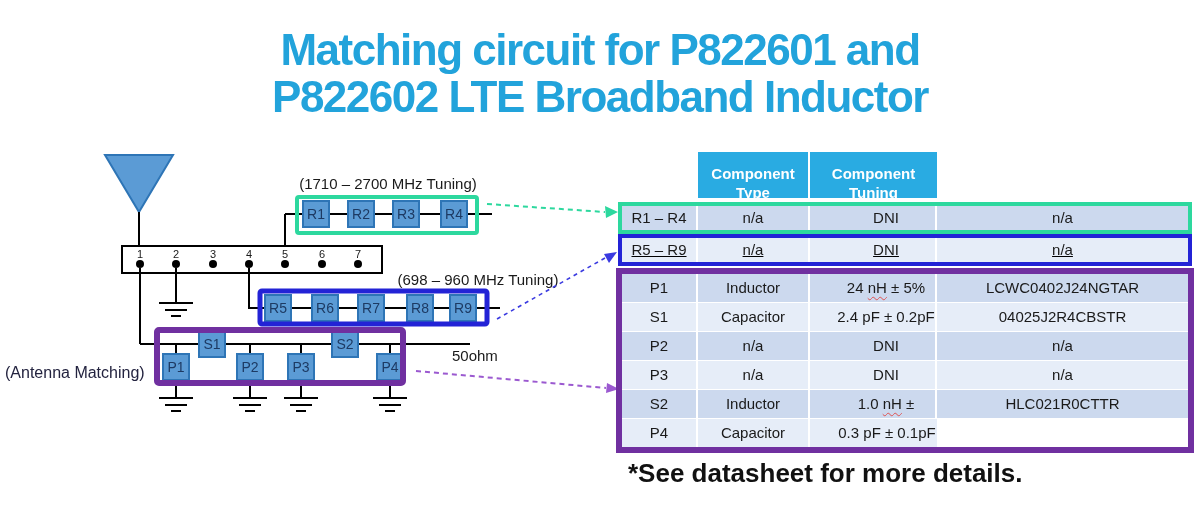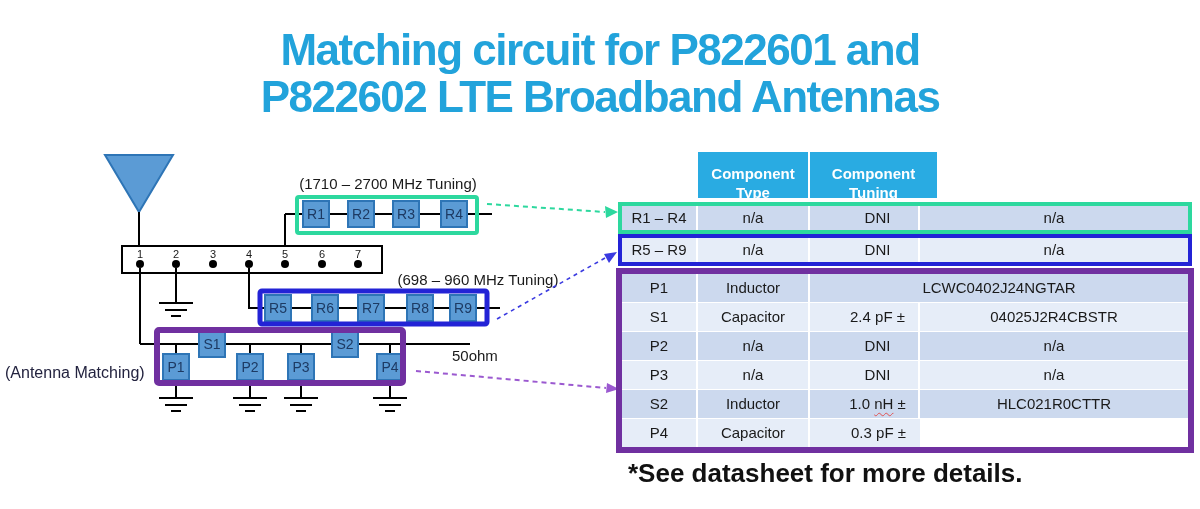--- a/index.html
+++ b/index.html
@@ -21,44 +21,44 @@
   
   .tablewrap{position:absolute;left:622px;top:152px;width:566px;}
   .thead{display:flex;margin-left:76px;}
   .thcell{background:#29abe2;color:#fff;font-weight:bold;font-size:15px;line-height:19px;
           text-align:center;height:46px;box-sizing:border-box;padding-top:12px;border-right:2px solid #fff;}
   .thcell:last-child{border-right:none;}
   .h1{width:112px;}.h2{width:127px;}.h3{width:251px;}
   .tbody{margin-top:4px;}
   .row-group{box-sizing:content-box;}
   .rg-green {border:4px solid #2dd89e;margin:0 -4px;}
-  .rg-blue  {border:4px solid #2323d6;margin:0 -4px;}
+  .rg-blue  {border:4px solid #2323d6;margin:0 -4px;text-decoration:underline;}
   .rg-purple{border:6px solid #7030a0;margin:2px -6px 0;}
   .trow{display:flex;width:566px;}
   .trow.not-first{border-top:1px solid #fff;}
   .rg-green .trow,.rg-blue .trow{height:24px;line-height:24px;border-radius:10px;}
   .rg-purple .trow{height:28px;line-height:28px;}
   .cell{font-size:15px;color:#1a1a1a;text-align:center;box-sizing:border-box;border-right:2px solid #fff;overflow:hidden;}
   .cell:last-child{border-right:none;}
-  .c0{width:76px;}.c1{width:112px;}.c2{width:110px;padding-left:27px;}.c3{flex:1;}
+  .c0{width:76px;}.c1{width:112px;}.c2{width:127px;padding-left:27px;}.c3{flex:1;}
   .stripe-dark .cell{background:#ccd9ee;}
   .stripe-light .cell{background:#e6edf8;}
   .sq{text-decoration:underline;text-decoration-style:wavy;text-decoration-color:#e05252;
       text-decoration-thickness:1px;text-underline-offset:3px;}
 
   .footnote{position:absolute;left:628px;top:458px;font-size:26px;font-weight:bold;color:#111;}
 </style>
 </head>
 <body>
 
 <div id="stage">
 
   <div class="title">
     <div>Matching circuit for P822601 and</div>
-    <div>P822602 LTE Broadband Antennas</div>
+    <div>P822602 LTE Broadband Inductor</div>
   </div>
 
   <svg id="circuit" width="632" height="340" viewBox="0 140 632 340" xmlns="http://www.w3.org/2000/svg">
 
     <polygon class="comp" points="105,155 173,155 139,212"></polygon>
     <line class="wire" x1="139" y1="212" x2="139" y2="246"></line>
 
     <rect x="122" y="246" width="260" height="27" fill="#fff" stroke="#000" stroke-width="2"></rect>
     <g>
       <circle cx="140" cy="264" r="4"></circle>
@@ -200,20 +200,21 @@
             <div class="cell c0">R5 – R9</div>
             <div class="cell c1">n/a</div>
             <div class="cell c2">DNI</div>
             <div class="cell c3">n/a</div>
           </div>
         </div>
         <div class="row-group rg-purple">
           <div class="trow stripe-dark">
             <div class="cell c0">P1</div>
             <div class="cell c1">Inductor</div>
+            <div class="cell c2">24 <span class="sq">nH</span> ± 5%</div>
             <div class="cell c3">LCWC0402J24NGTAR</div>
           </div>
           <div class="trow stripe-light not-first">
             <div class="cell c0">S1</div>
             <div class="cell c1">Capacitor</div>
             <div class="cell c2">2.4 pF ± 0.2pF</div>
             <div class="cell c3">04025J2R4CBSTR</div>
           </div>
           <div class="trow stripe-dark not-first">
             <div class="cell c0">P2</div>

